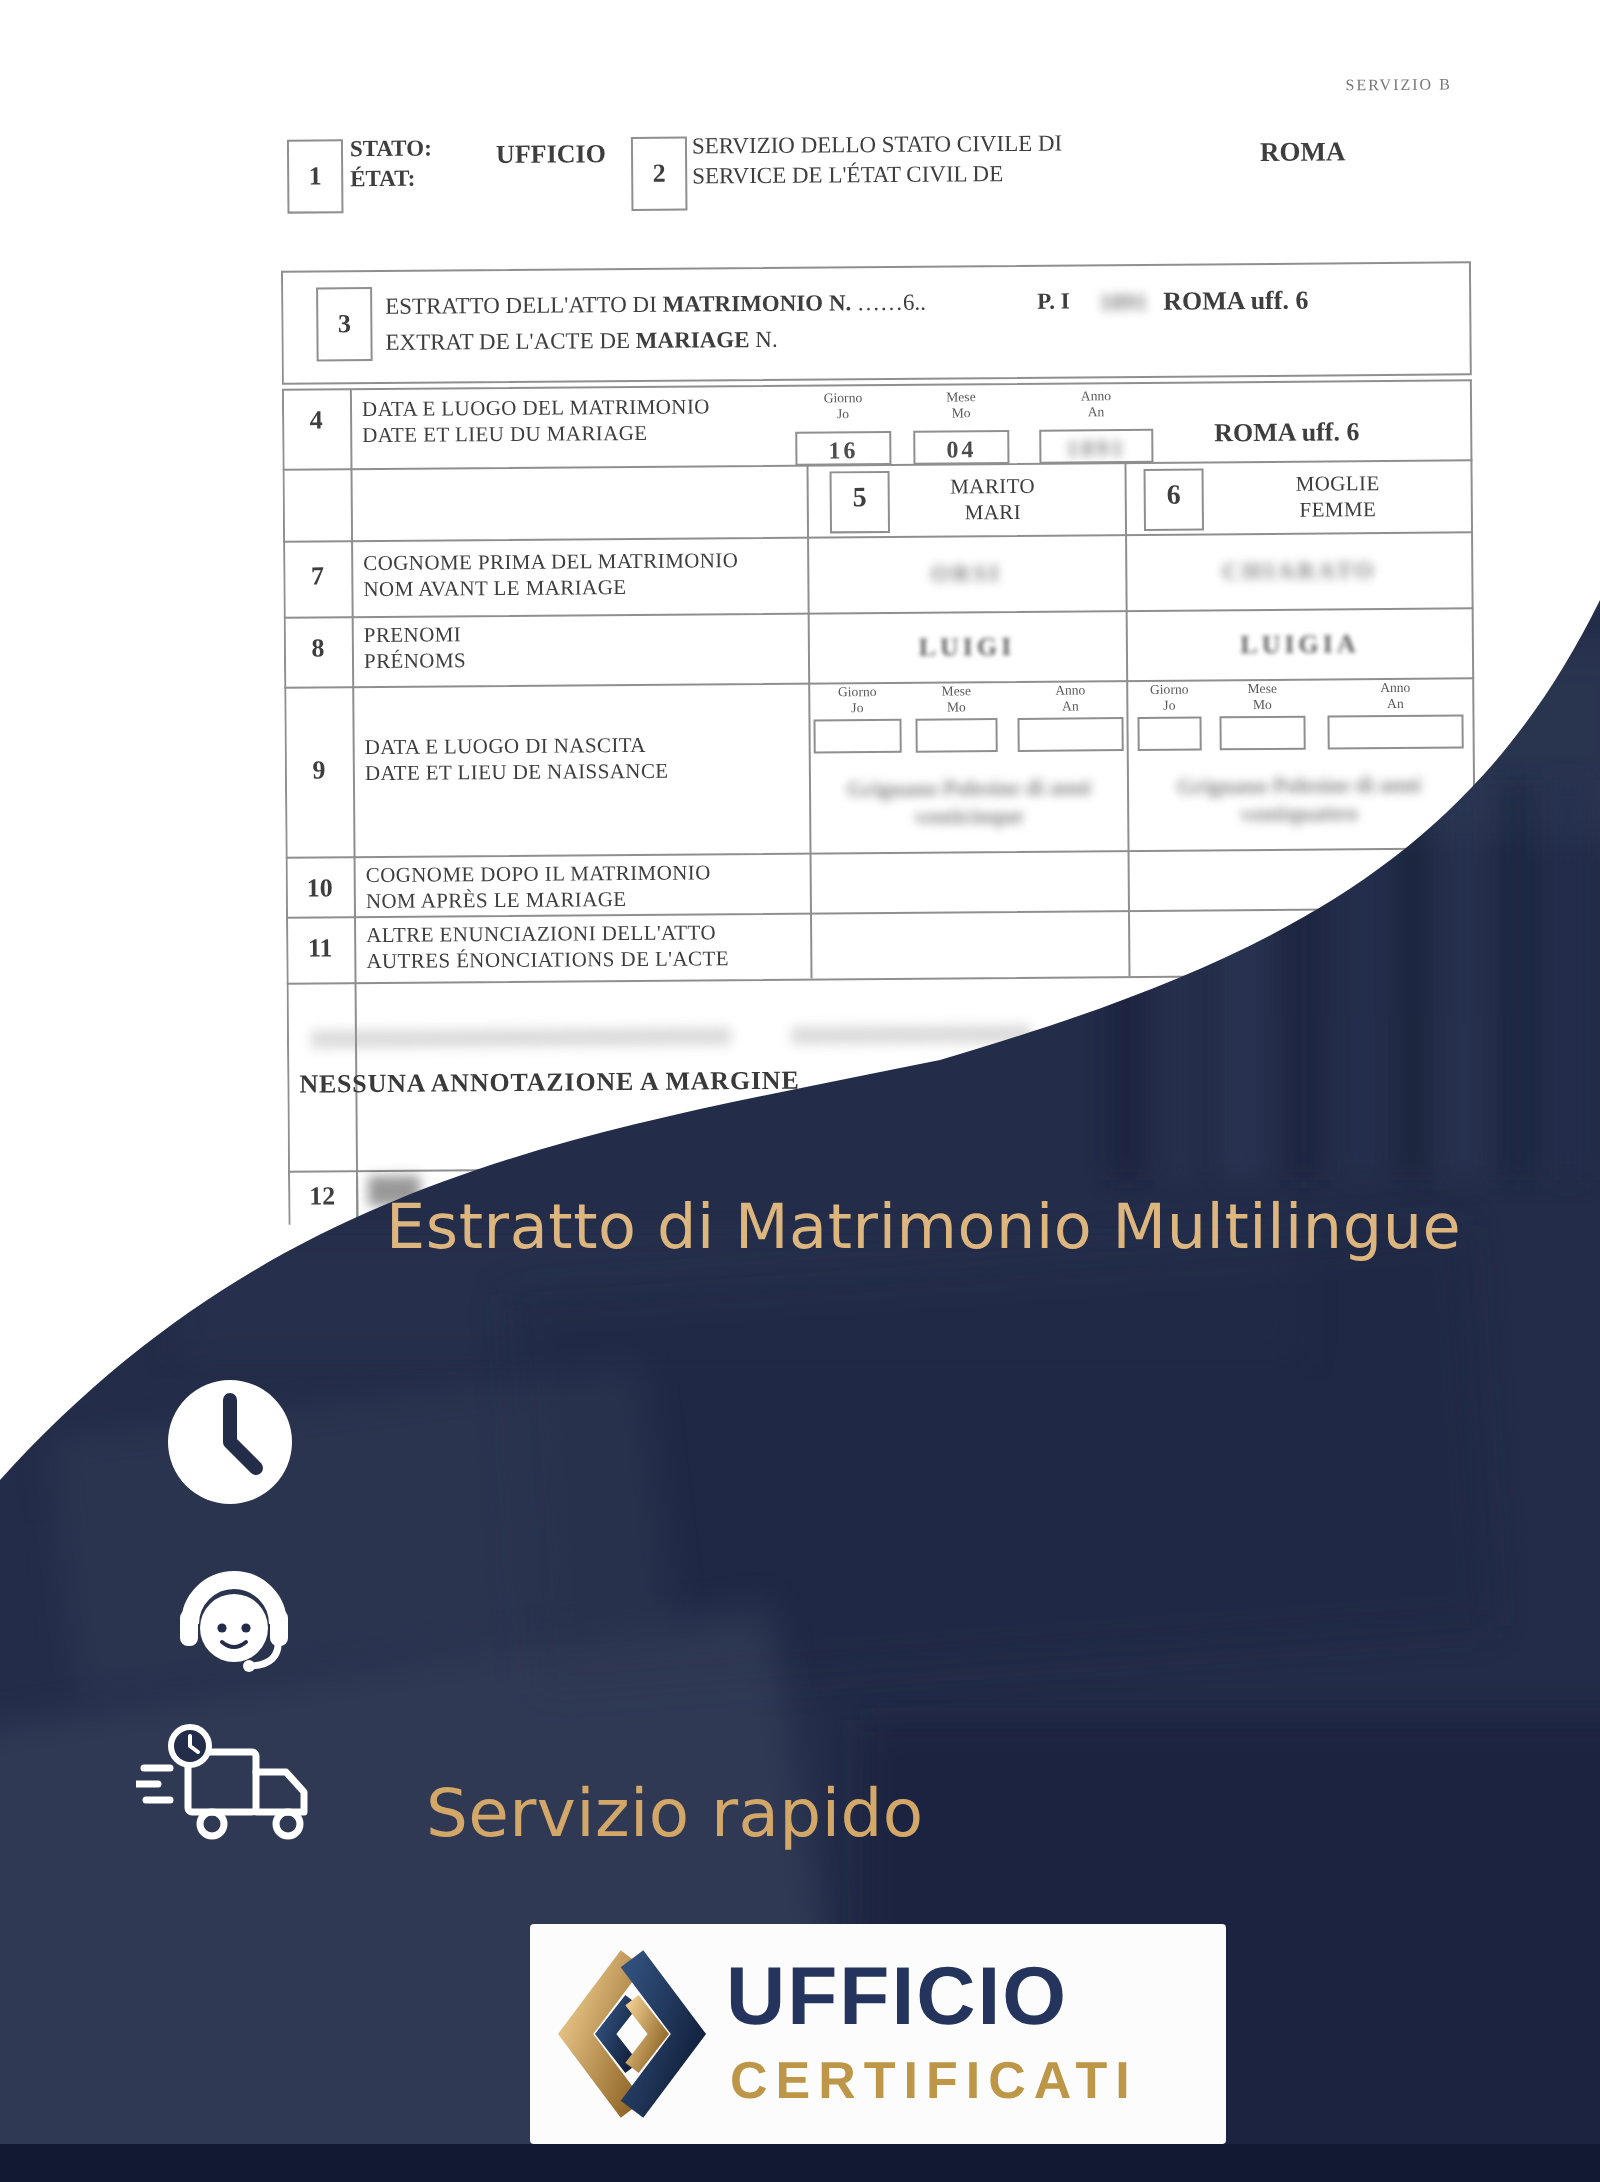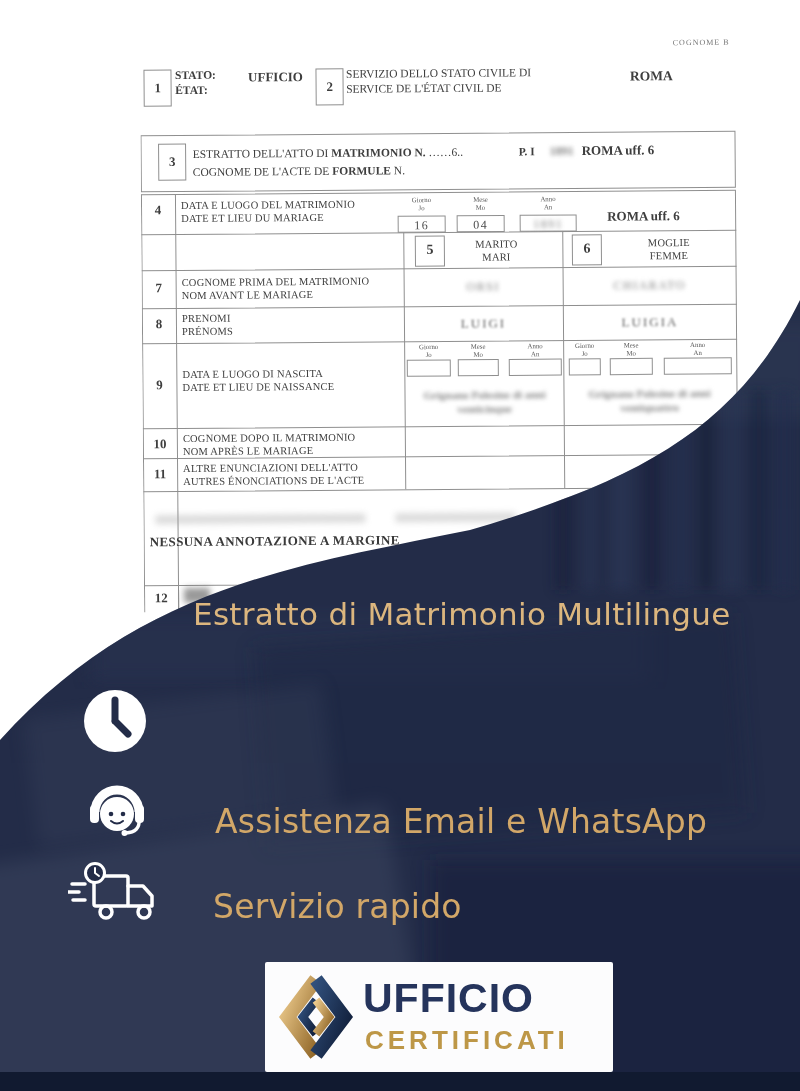--- a/index.html
+++ b/index.html
@@ -7,21 +7,21 @@
   .abs{position:absolute;}
 
   
   .doc{left:142px;top:40px;width:596px;height:578px;font-family:"Liberation Serif",serif;color:#3e3e3e;transform:rotate(-0.45deg);transform-origin:50% 50%;}
   .lab{font-size:10.5px;line-height:13px;letter-spacing:.2px;}
   .lab12{font-size:11.5px;line-height:14.5px;}
   .num{font-weight:bold;font-size:13px;text-align:center;}
   .bold{font-weight:bold;}
   .c{text-align:center;}
   .dh{font-size:6.8px;line-height:7.8px;text-align:center;color:#5a5a5a;}
-  .val{font-weight:normal;font-size:12px;letter-spacing:1.5px;color:#4c4c4c;text-align:center;}
+  .val{font-weight:bold;font-size:12px;letter-spacing:1.5px;color:#4c4c4c;text-align:center;}
   .blurA{filter:blur(1.1px);color:#616161;}
   .blurB{filter:blur(2.3px);color:#828282;}
   .place9{font-weight:bold;font-size:11px;line-height:14px;text-align:center;}
   .smudge{background:#999;filter:blur(3px);opacity:.35;}
   .formule{font-size:8px;color:#777;letter-spacing:1px;}
   .annot{font-weight:bold;font-size:13px;letter-spacing:.4px;color:#3a3a3a;}
 
   
   .curve-svg{left:0;top:0;}
   .ov-title{left:193px;top:596px;font-size:31px;color:#dcb67e;letter-spacing:.3px;}
@@ -65,21 +65,21 @@
           <rect x="367" y="320" width="52" height="16"></rect>
 
         <rect x="427" y="320" width="31" height="16"></rect>
           <rect x="468" y="320" width="42" height="16"></rect>
           <rect x="522" y="320" width="67" height="16"></rect>
 
         <path d="M0,543.5H420 M34.5,543.5V570"></path>
       </g>
     </svg>
 
-    <div class="abs formule" style="left:533px;top:0">COGNOME B</div>
+    <div class="abs formule" style="left:533px;top:0">SERVIZIO B</div>
 
     <div class="abs num" style="left:4px;top:38px;width:27px">1</div>
     <div class="abs lab12 bold" style="left:35px;top:26px">
       <div>STATO:</div>
       <div>ÉTAT:</div>
     </div>
     <div class="abs bold" style="left:108px;top:28px;font-size:13px">UFFICIO</div>
 
     <div class="abs num" style="left:176px;top:38px;width:27px">2</div>
     <div class="abs lab12" style="left:206px;top:26px">
@@ -91,22 +91,22 @@
     <div class="abs num" style="left:18px;top:112px;width:27px">3</div>
     <div class="abs lab12" style="left:52px;top:105px;white-space:nowrap">
       <span>ESTRATTO DELL'ATTO DI</span>
       <span class="bold">MATRIMONIO N.</span>
       <span>……6..</span>
     </div>
     <div class="abs bold lab12" style="left:378px;top:105px">P. I</div>
     <div class="abs blurB bold" style="left:409px;top:105px;font-size:12px">1891</div>
     <div class="abs bold" style="left:441px;top:104px;font-size:13px">ROMA uff. 6</div>
     <div class="abs lab12" style="left:52px;top:123px;white-space:nowrap">
-      <span>COGNOME DE L'ACTE DE</span>
-      <span class="bold">FORMULE</span>
+      <span>EXTRAT DE L'ACTE DE</span>
+      <span class="bold">MARIAGE</span>
       <span>N.</span>
     </div>
 
     <div class="abs num" style="left:0;top:160px;width:34px">4</div>
     <div class="abs lab" style="left:40px;top:157px">
       <div>DATA E LUOGO DEL MATRIMONIO</div>
       <div>DATE ET LIEU DU MARIAGE</div>
     </div>
     <div class="abs dh" style="left:257px;top:156px;width:47px">
       <div>Giorno</div>
@@ -250,21 +250,20 @@
     <path d="M10,36 a22,22 0 0 1 44,0" fill="none" stroke="#ffffff" stroke-width="9"></path>
     <circle cx="32" cy="38" r="17" fill="#ffffff"></circle>
     <rect x="5" y="29" width="9" height="18" rx="4" fill="#ffffff"></rect>
     <rect x="50" y="29" width="9" height="18" rx="4" fill="#ffffff"></rect>
     <circle cx="26" cy="38" r="2.3" fill="#232c48"></circle>
     <circle cx="38" cy="38" r="2.3" fill="#232c48"></circle>
     <path d="M26,45 Q32,50 38,45" stroke="#232c48" stroke-width="2" fill="none" stroke-linecap="round"></path>
     <path d="M54,44 q1,12 -13,13" stroke="#ffffff" stroke-width="3.5" fill="none" stroke-linecap="round"></path>
     <circle cx="39.5" cy="57" r="3" fill="#ffffff"></circle>
   </svg>
-  <div class="abs feat-label" style="left:215px;top:802px">Assistenza Email e  WhatsApp</div>
 
   <svg class="abs icon" style="left:68px;top:860px" width="110" height="68" viewBox="0 0 110 68">
     <g stroke="#ffffff" stroke-width="3.5" fill="none" stroke-linecap="round" stroke-linejoin="round">
       <rect x="26" y="16" width="34" height="30" rx="2"></rect>
       <path d="M60,26 h15 l9,10 v10 h-24"></path>
       <circle cx="38" cy="52" r="6"></circle>
       <circle cx="76" cy="52" r="6"></circle>
       <path d="M4,24 h13 M0,32 h11 M5,40 h12"></path>
     </g>
     <circle cx="27" cy="13" r="9.5" fill="#232c48" stroke="#ffffff" stroke-width="3"></circle>

